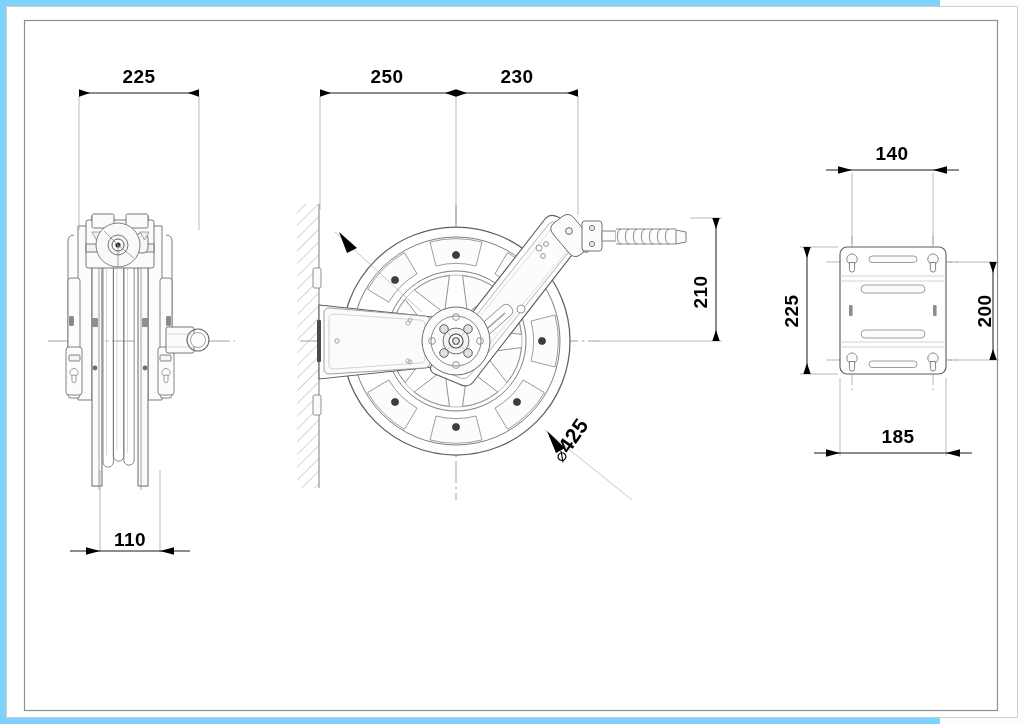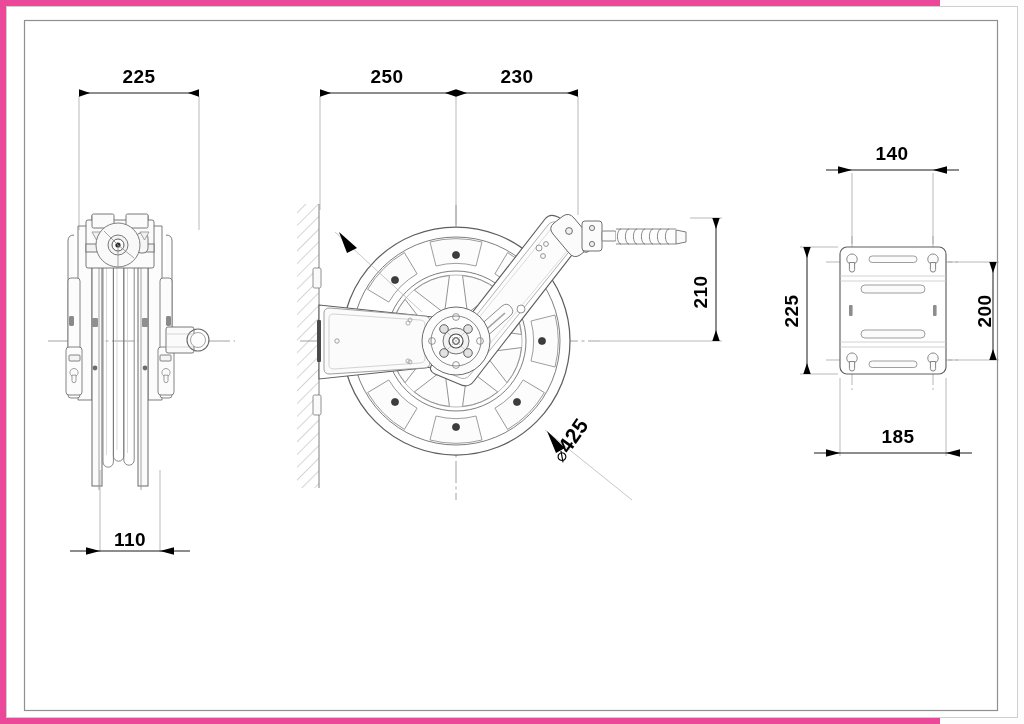--- a/index.html
+++ b/index.html
@@ -2,21 +2,21 @@
 <html><head>
 <meta charset="utf-8">
 <title>Hose Reel Technical Drawing</title>
 <style>
   html,body{margin:0;padding:0;background:#ffffff;}
   body{
     width:1024px;height:724px;overflow:hidden;
     font-family:"Liberation Sans",sans-serif;
     background:#fdfdfd;
   }
-  #sheet{position:relative;width:940px;height:724px;background:#ec4899;}
+  #sheet{position:relative;width:940px;height:724px;background:#7dd3fc;}
   #drawing-svg{position:absolute;left:0;top:0;width:1024px;height:724px;display:block;}
   .dimtext{
     font-family:"Liberation Sans",sans-serif;
     font-weight:bold;font-size:19px;fill:#000000;
     letter-spacing:0.4px;
   }
 </style>
 </head>
 <body>
 

